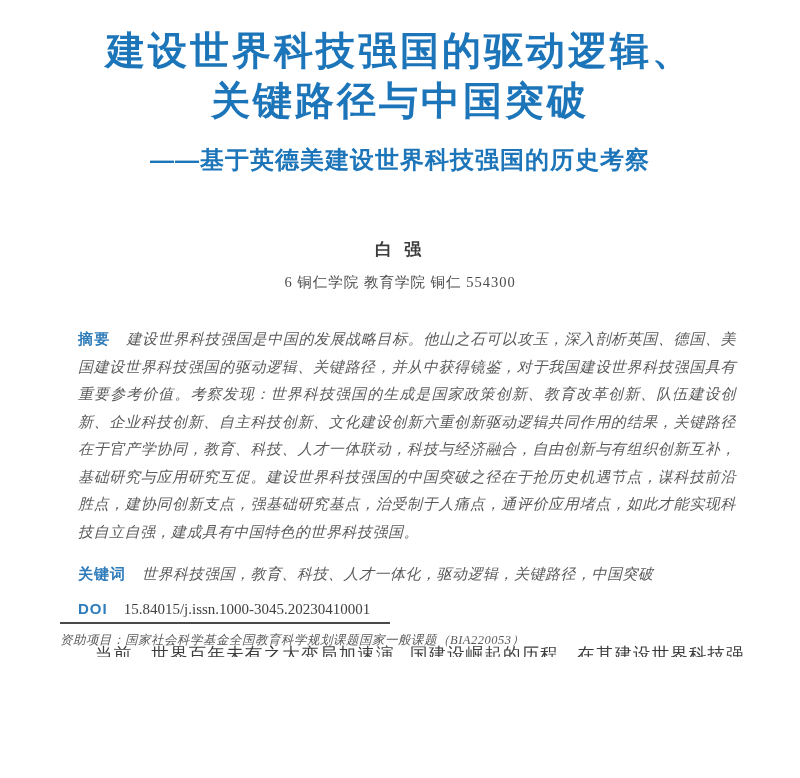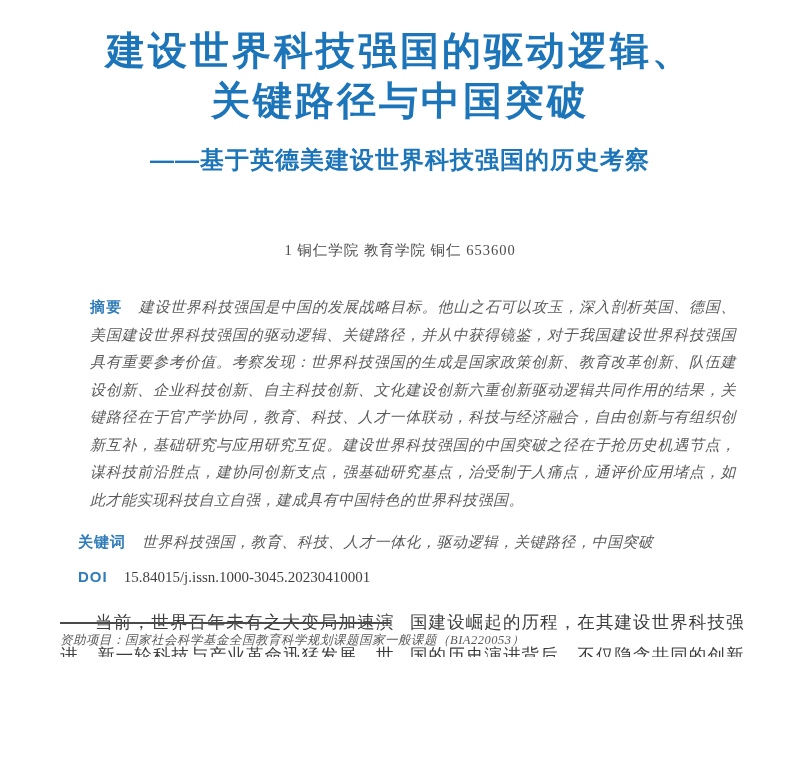--- a/index.html
+++ b/index.html
@@ -61,21 +61,20 @@
   .meta-block {
     margin: 30px 64px 0 78px;
   }
   .abstract-para {
     font-size: 15px;
     line-height: 27.5px;
     text-align: justify;
     color: #5a5a5a;
     font-style: italic;
     letter-spacing: 0.5px;
-    margin-left: 12px;
   }
   .label-blue {
     color: #2f7cba;
     font-style: normal;
     font-weight: bold;
     font-family: "Liberation Sans", "DejaVu Sans", sans-serif;
     font-size: 15px;
     letter-spacing: 1px;
     text-align: center;
   }
@@ -144,21 +143,22 @@
 
   <div class="title-block">
     <div class="main-title">
       <div>建设世界科技强国的驱动逻辑、</div>
       <div>关键路径与中国突破</div>
     </div>
     <div class="sub-title">——基于英德美建设世界科技强国的历史考察</div>
   </div>
 
   <div class="author-block">
-    <div class="affiliation">1 铜仁学院 教育学院 铜仁 653600</div>
+    <div class="author-name">白 强</div>
+    <div class="affiliation">6 铜仁学院 教育学院 铜仁 554300</div>
   </div>
 
   <div class="meta-block">
     <p class="abstract-para"><span class="label-blue">摘要</span><span class="inline-gap"></span><span>建设世界科技强国是中国的发展战略目标。他山之石可以攻玉，深入剖析英国、德国、美国建设世界科技强国的驱动逻辑、关键路径，并从中获得镜鉴，对于我国建设世界科技强国具有重要参考价值。考察发现：世界科技强国的生成是国家政策创新、教育改革创新、队伍建设创新、企业科技创新、自主科技创新、文化建设创新六重创新驱动逻辑共同作用的结果，关键路径在于官产学协同，教育、科技、人才一体联动，科技与经济融合，自由创新与有组织创新互补，基础研究与应用研究互促。建设世界科技强国的中国突破之径在于抢历史机遇节点，谋科技前沿胜点，建协同创新支点，强基础研究基点，治受制于人痛点，通评价应用堵点，如此才能实现科技自立自强，建成具有中国特色的世界科技强国。</span></p>
 
     <p class="keywords-row"><span class="label-blue">关键词</span><span class="inline-gap"></span><span>世界科技强国，教育、科技、人才一体化，驱动逻辑，关键路径，中国突破</span></p>
 
     <p class="doi-row"><span class="label-blue">DOI</span><span class="inline-gap"></span><span class="doi-value">15.84015/j.issn.1000-3045.20230410001</span></p>
   </div>
 

